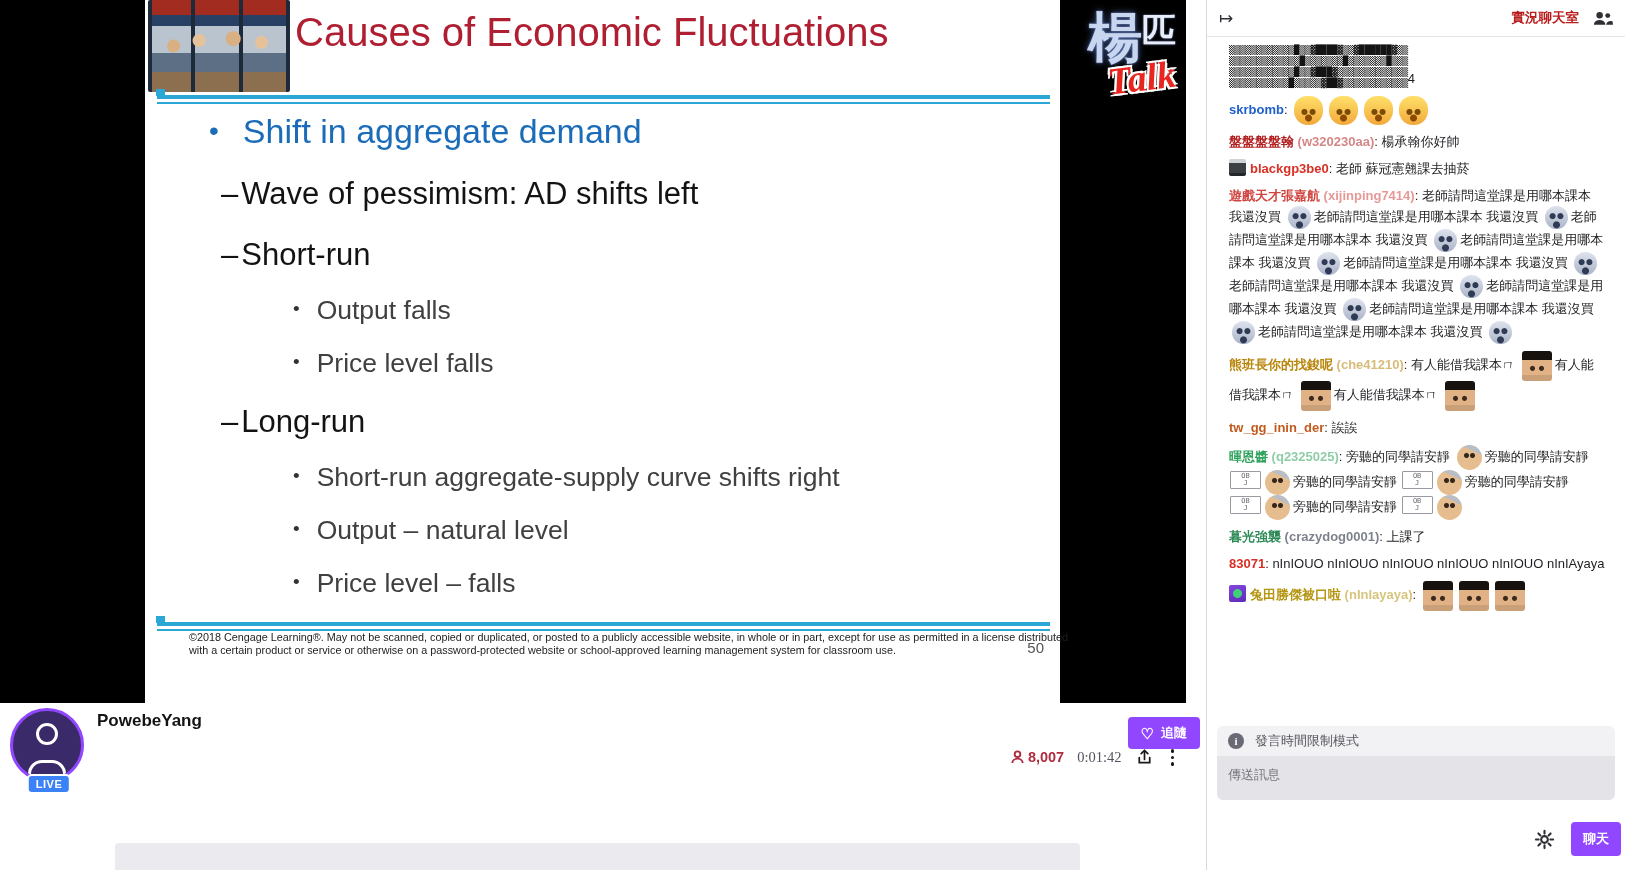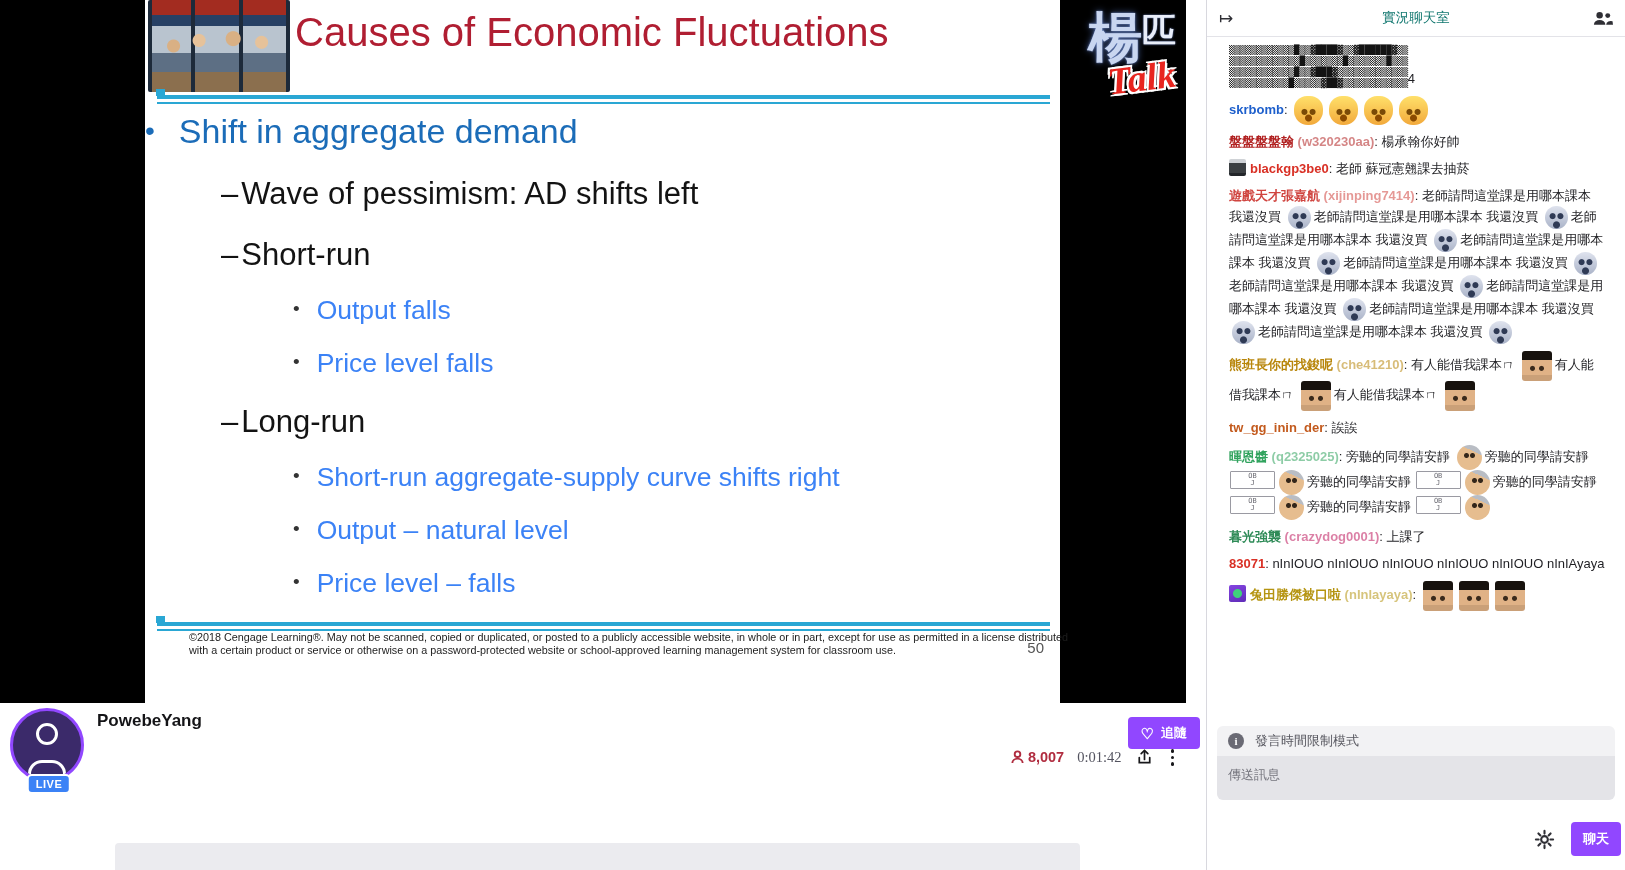--- a/index.html
+++ b/index.html
@@ -18,25 +18,25 @@
       linear-gradient(90deg, #1d2a3a 0 3%, rgba(0,0,0,0) 3% 30%, #1d2a3a 30% 33%, rgba(0,0,0,0) 33% 64%, #1d2a3a 64% 67%, rgba(0,0,0,0) 67% 97%, #1d2a3a 97%),
       linear-gradient(180deg, #a32c20 0 16%, #274064 16% 28%, #b9c4cf 28% 58%, #5d6f84 58% 78%, #8b6f4e 78%);}
   .stitle{position:absolute;left:150px;top:10px;font-size:40px;color:#b01e32;white-space:nowrap;}
   .rule{position:absolute;left:12px;width:893px;height:3px;
         border-top:4px solid #2aa7d4;border-bottom:2px solid #2aa7d4;}
   .rule::before{content:"";position:absolute;left:-1px;top:-10px;width:9px;height:7px;background:#2aa7d4;}
   .rule.top{top:95px;}
   .rule.bottom{top:622px;}
   .rule.bottom::before{top:-10px;}
   .bullets{position:absolute;top:102px;left:0;right:0;}
-  .lvl0{font-size:34px;color:#1b6cb8;margin-top:10px;}
+  .lvl0{font-size:34px;color:#1b6cb8;padding-left:64px;margin-top:10px;}
   .lvl0::before{content:"•";margin-right:24px;font-size:28px;vertical-align:3px;color:#1b6cb8;}
   .lvl1{font-size:31px;color:#131313;padding-left:76px;margin-top:25px;}
   .lvl1::before{content:"–";margin-right:3px;}
-  .lvl2{font-size:26.5px;color:#3b82f6;padding-left:148px;margin-top:22px;}
+  .lvl2{font-size:26.5px;color:#404040;padding-left:148px;margin-top:22px;}
   .lvl2::before{content:"•";font-size:19px;margin-right:17px;vertical-align:4px;color:#333;}
   .copy{position:absolute;left:10px;top:631px;width:884px;font-size:10.8px;line-height:1.24;color:#1d1d1d;margin-left:34px;}
   .pagenum{position:absolute;right:16px;top:639px;font-size:15px;color:#555;}
   
   .wm{position:absolute;left:1052px;top:2px;width:124px;text-align:right;}
   .wm-h1{display:inline-block;font-size:54px;font-weight:bold;color:#c9d6f0;
          text-shadow:0 0 2px #7d97d8,0 0 7px #41598f;}
   .wm-h2{display:inline-block;font-size:34px;font-weight:bold;color:#e8edf8;vertical-align:14px;
          text-shadow:0 0 2px #7d97d8;}
   .wm-t{font-family:"Liberation Serif",serif;font-style:italic;font-weight:bold;font-size:38px;
@@ -63,21 +63,21 @@
   .vcount{color:#b02c3f;font-weight:bold;font-size:14.5px;}
   .uptime{font-family:"Liberation Serif",serif;color:#53535f;font-size:14.5px;}
   .iconbtn{cursor:pointer;display:inline-flex;align-items:center;}
   .more{display:inline-flex;flex-direction:column;gap:3px;cursor:pointer;padding:2px 4px;}
   .more i{width:3.5px;height:3.5px;background:#18181b;border-radius:50%;}
   .lowpanel{position:absolute;left:115px;top:843px;width:965px;height:27px;background:#ebebef;border-radius:4px 4px 0 0;}
   
   .chat{width:418px;height:870px;border-left:1px solid #d8d8de;display:flex;flex-direction:column;background:#fff;}
   .chead{height:36px;flex:0 0 auto;display:flex;align-items:center;border-bottom:1px solid #e3e3e8;padding:0 12px;}
   .collapse{font-size:17px;color:#2f2f35;width:34px;cursor:pointer;}
-  .ctitle{flex:1;text-align:center;font-size:13.5px;font-weight:normal;color:#0f766e;}
+  .ctitle{flex:1;text-align:right;font-size:13.5px;font-weight:bold;color:#b91c1c;}
   .usersic{width:34px;display:flex;justify-content:flex-end;cursor:pointer;}
   .cmsgs{flex:1 1 auto;overflow:hidden;padding:8px 20px 0 22px;font-size:13px;line-height:20px;color:#1f1f23;}
   .msg{margin-bottom:7px;word-break:break-word;}
   .uname{font-weight:bold;cursor:pointer;}
   .login{opacity:.55;font-weight:bold;}
   .mtext{color:#1f1f23;}
   .art{display:inline-block;font-family:"DejaVu Sans Mono",monospace;font-size:9px;line-height:11px;
        white-space:pre;color:#141414;vertical-align:bottom;}
   .emote{display:inline-block;vertical-align:middle;margin:0 3px;}
   .gold-blob-emote{width:29px;height:29px;border-radius:45% 45% 48% 48%;background:
@@ -97,21 +97,21 @@
   .flex-face-emote{width:25px;height:25px;border-radius:50%;background:
       radial-gradient(circle at 38% 42%, #33261a 2px, rgba(0,0,0,0) 3px),
       radial-gradient(circle at 62% 42%, #33261a 2px, rgba(0,0,0,0) 3px),
       linear-gradient(205deg,#b9bdc4 0 28%,#e6bd8f 28%);}
   .badge{display:inline-block;width:17px;height:17px;border-radius:2px;vertical-align:-3px;margin-right:4px;}
   .game-badge{background:linear-gradient(180deg,#cfd2d6 0 25%,#3c4043 25% 80%,#23262a 80%);}
   .subscriber-badge{background:
       radial-gradient(circle at 50% 50%, #3fd07a 0 4px, rgba(0,0,0,0) 5px),
       linear-gradient(160deg,#8445e0,#5f2bb8);}
   .obj{display:inline-block;width:11px;font-size:7px;line-height:7px;border:1px solid #9a9aa2;color:#6a6a72;
-       border-radius:1px;vertical-align:1px;text-align:center;padding:1px 16px;margin:0 1px;
+       border-radius:1px;vertical-align:1px;text-align:center;padding:1px 9px;margin:0 1px;
        font-family:"DejaVu Sans Mono",monospace;word-break:break-all;}
   .cinput{flex:0 0 auto;margin:6px 10px 8px;border-radius:6px;overflow:hidden;}
   .slowrow{background:#f2f2f4;height:30px;display:flex;align-items:center;gap:11px;padding:0 11px;
            color:#56565e;font-size:13px;}
   .iico{width:16px;height:16px;border-radius:50%;background:#6a6a74;color:#fff;font-size:11px;font-weight:bold;
         display:flex;align-items:center;justify-content:center;font-family:"Liberation Serif",serif;flex:0 0 auto;}
   .cfield{width:100%;height:44px;background:#e4e4e8;border:none;outline:none;padding:10px 11px 18px;
           font-size:13px;color:#1f1f23;box-sizing:border-box;display:block;font-family:inherit;}
   .cfield::placeholder{color:#75757e;opacity:1;}
   .cbottom{flex:0 0 auto;height:62px;display:flex;align-items:center;justify-content:flex-end;gap:16px;
@@ -213,21 +213,21 @@
 ▒▒▒▒▒▒▒▒▒▒▒▒▒█▒▒▒▒▒▒▒█▒▒▒▒▒▒▒█▒▒▒
 ▒▒▒▒▒▒▒▒▒▒▒▒█▒▒▓███▓▒▒▒▒▒▒▒▒▒▒▒▒▒
 ▒▒▒▒▒▒▒▒▒▒▒█▒▒▒▒▒▓██▓▒▒▒▒▒▒▒▒▒▒▒▒</span><span class="mtext">4 </span></div>
         <div class="msg"><span class="uname" style="color: rgb(29, 95, 204);">skrbomb</span><span class="mtext">: </span><span class="emote gold-blob-emote"></span><span class="emote gold-blob-emote"></span><span class="emote gold-blob-emote"></span><span class="emote gold-blob-emote"></span></div>
         <div class="msg"><span class="uname" style="color: rgb(178, 34, 34);">盤盤盤盤翰</span><span class="login" style="color: rgb(178, 34, 34);"> (w320230aa)</span><span class="mtext">: </span><span class="mtext">楊承翰你好帥 </span></div>
         <div class="msg"><span class="badge game-badge"></span><span class="uname" style="color: rgb(217, 48, 37);">blackgp3be0</span><span class="mtext">: </span><span class="mtext">老師 蘇冠憲翹課去抽菸 </span></div>
         <div class="msg"><span class="uname" style="color: rgb(208, 69, 64);">遊戲天才張嘉航</span><span class="login" style="color: rgb(208, 69, 64);"> (xijinping7414)</span><span class="mtext">: </span><span class="mtext">老師請問這堂課是用哪本課本 我還沒買 </span><span class="emote sad-robot-emote"></span><span class="mtext">老師請問這堂課是用哪本課本 我還沒買 </span><span class="emote sad-robot-emote"></span><span class="mtext">老師請問這堂課是用哪本課本 我還沒買 </span><span class="emote sad-robot-emote"></span><span class="mtext">老師請問這堂課是用哪本課本 我還沒買 </span><span class="emote sad-robot-emote"></span><span class="mtext">老師請問這堂課是用哪本課本 我還沒買 </span><span class="emote sad-robot-emote"></span><span class="mtext">老師請問這堂課是用哪本課本 我還沒買 </span><span class="emote sad-robot-emote"></span><span class="mtext">老師請問這堂課是用哪本課本 我還沒買 </span><span class="emote sad-robot-emote"></span><span class="mtext">老師請問這堂課是用哪本課本 我還沒買 </span><span class="emote sad-robot-emote"></span><span class="mtext">老師請問這堂課是用哪本課本 我還沒買 </span><span class="emote sad-robot-emote"></span></div>
         <div class="msg"><span class="uname" style="color: rgb(184, 134, 11);">熊班長你的找鋑呢</span><span class="login" style="color: rgb(184, 134, 11);"> (che41210)</span><span class="mtext">: </span><span class="mtext">有人能借我課本ㄇ </span><span class="emote photo-face-emote"></span><span class="mtext">有人能借我課本ㄇ </span><span class="emote photo-face-emote"></span><span class="mtext">有人能借我課本ㄇ </span><span class="emote photo-face-emote"></span></div>
         <div class="msg"><span class="uname" style="color: rgb(195, 90, 29);">tw_gg_inin_der</span><span class="mtext">: </span><span class="mtext">誒誒 </span></div>
         <div class="msg"><span class="uname" style="color: rgb(49, 163, 94);">暉恩醬</span><span class="login" style="color: rgb(49, 163, 94);"> (q2325025)</span><span class="mtext">: </span><span class="mtext">旁聽的同學請安靜 </span><span class="emote flex-face-emote"></span><span class="mtext">旁聽的同學請安靜 </span><span class="obj">OBJ</span><span class="emote flex-face-emote"></span><span class="mtext">旁聽的同學請安靜 </span><span class="obj">OBJ</span><span class="emote flex-face-emote"></span><span class="mtext">旁聽的同學請安靜 </span><span class="obj">OBJ</span><span class="emote flex-face-emote"></span><span class="mtext">旁聽的同學請安靜 </span><span class="obj">OBJ</span><span class="emote flex-face-emote"></span></div>
-        <div class="msg"><span class="uname" style="color: rgb(46, 139, 87);">暮光強襲</span><span class="login" style="color: #be185d;"> (crazydog0001)</span><span class="mtext">: </span><span class="mtext">上課了 </span></div>
+        <div class="msg"><span class="uname" style="color: rgb(46, 139, 87);">暮光強襲</span><span class="login" style="color: #0f172a;"> (crazydog0001)</span><span class="mtext">: </span><span class="mtext">上課了 </span></div>
         <div class="msg"><span class="uname" style="color: rgb(217, 48, 37);">83071</span><span class="mtext">: </span><span class="mtext">nInIOUO nInIOUO nInIOUO nInIOUO nInIOUO nInIAyaya </span></div>
         <div class="msg"><span class="badge subscriber-badge"></span><span class="uname" style="color: rgb(181, 148, 16); margin-top: 48px;">兔田勝傑被口啦</span><span class="login" style="color: rgb(181, 148, 16);"> (nInlayaya)</span><span class="mtext">: </span><span class="emote photo-face-emote"></span><span class="emote photo-face-emote"></span><span class="emote photo-face-emote"></span></div>
       </div>
 
     <div class="cinput">
       <div class="slowrow">
         <span class="iico">i</span>
         <span>發言時間限制模式</span>
       </div>
       <input class="cfield" type="text" placeholder="傳送訊息" style="">

